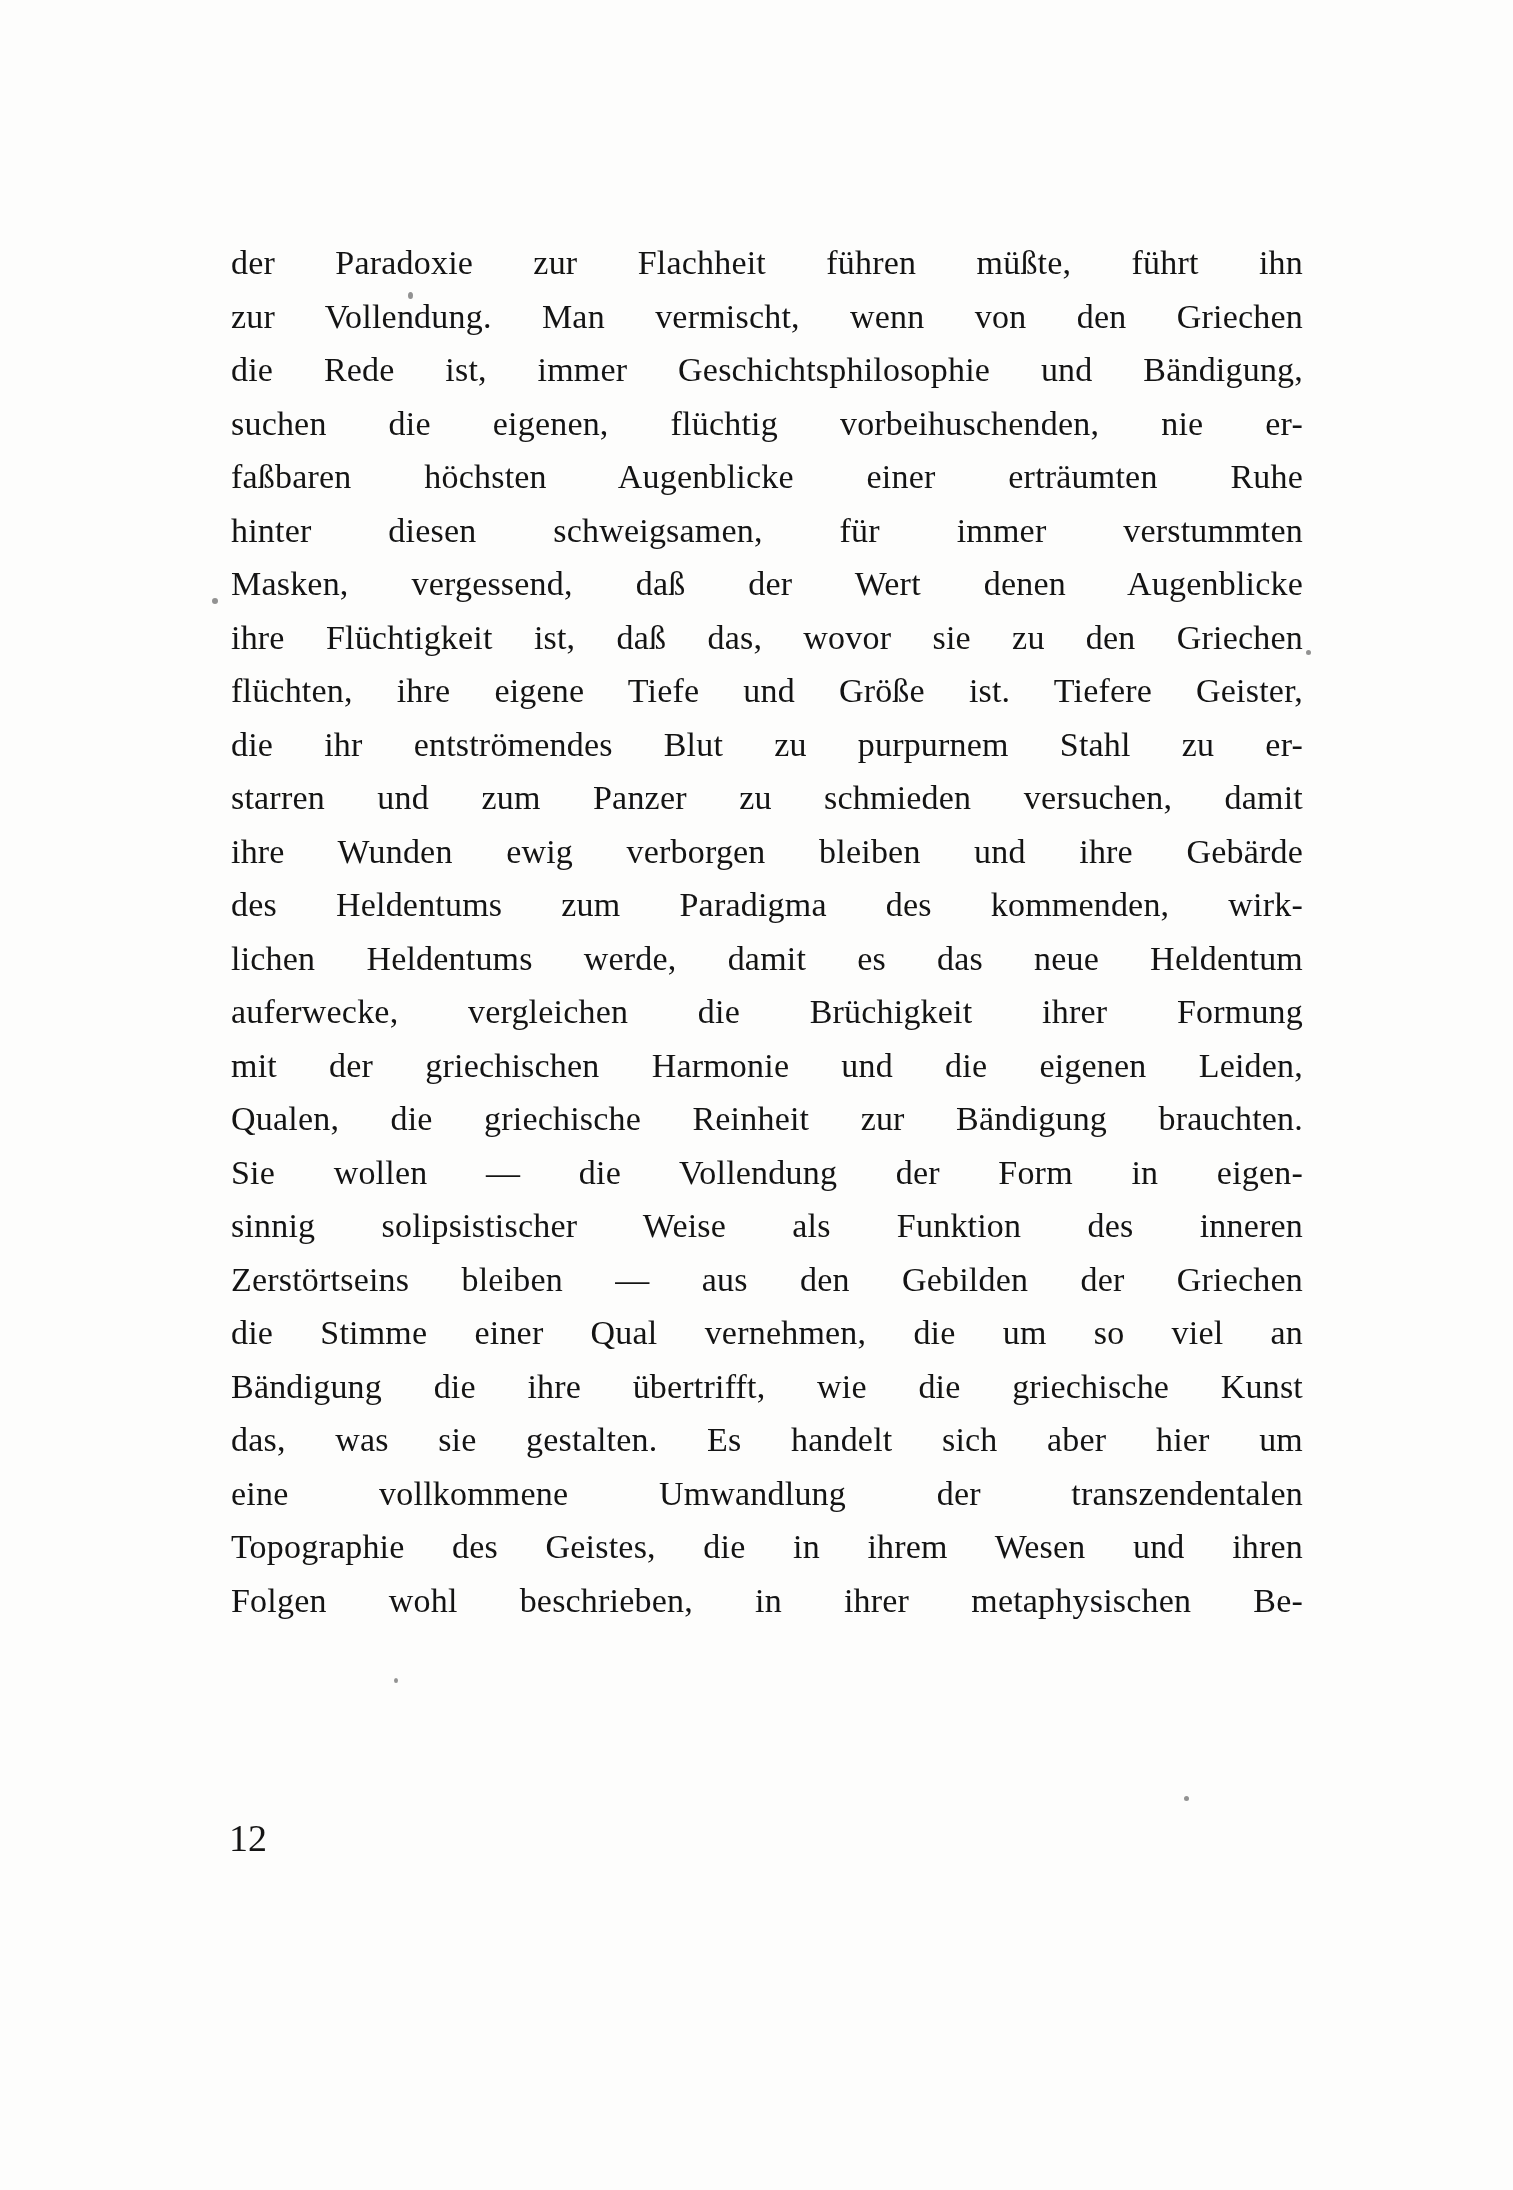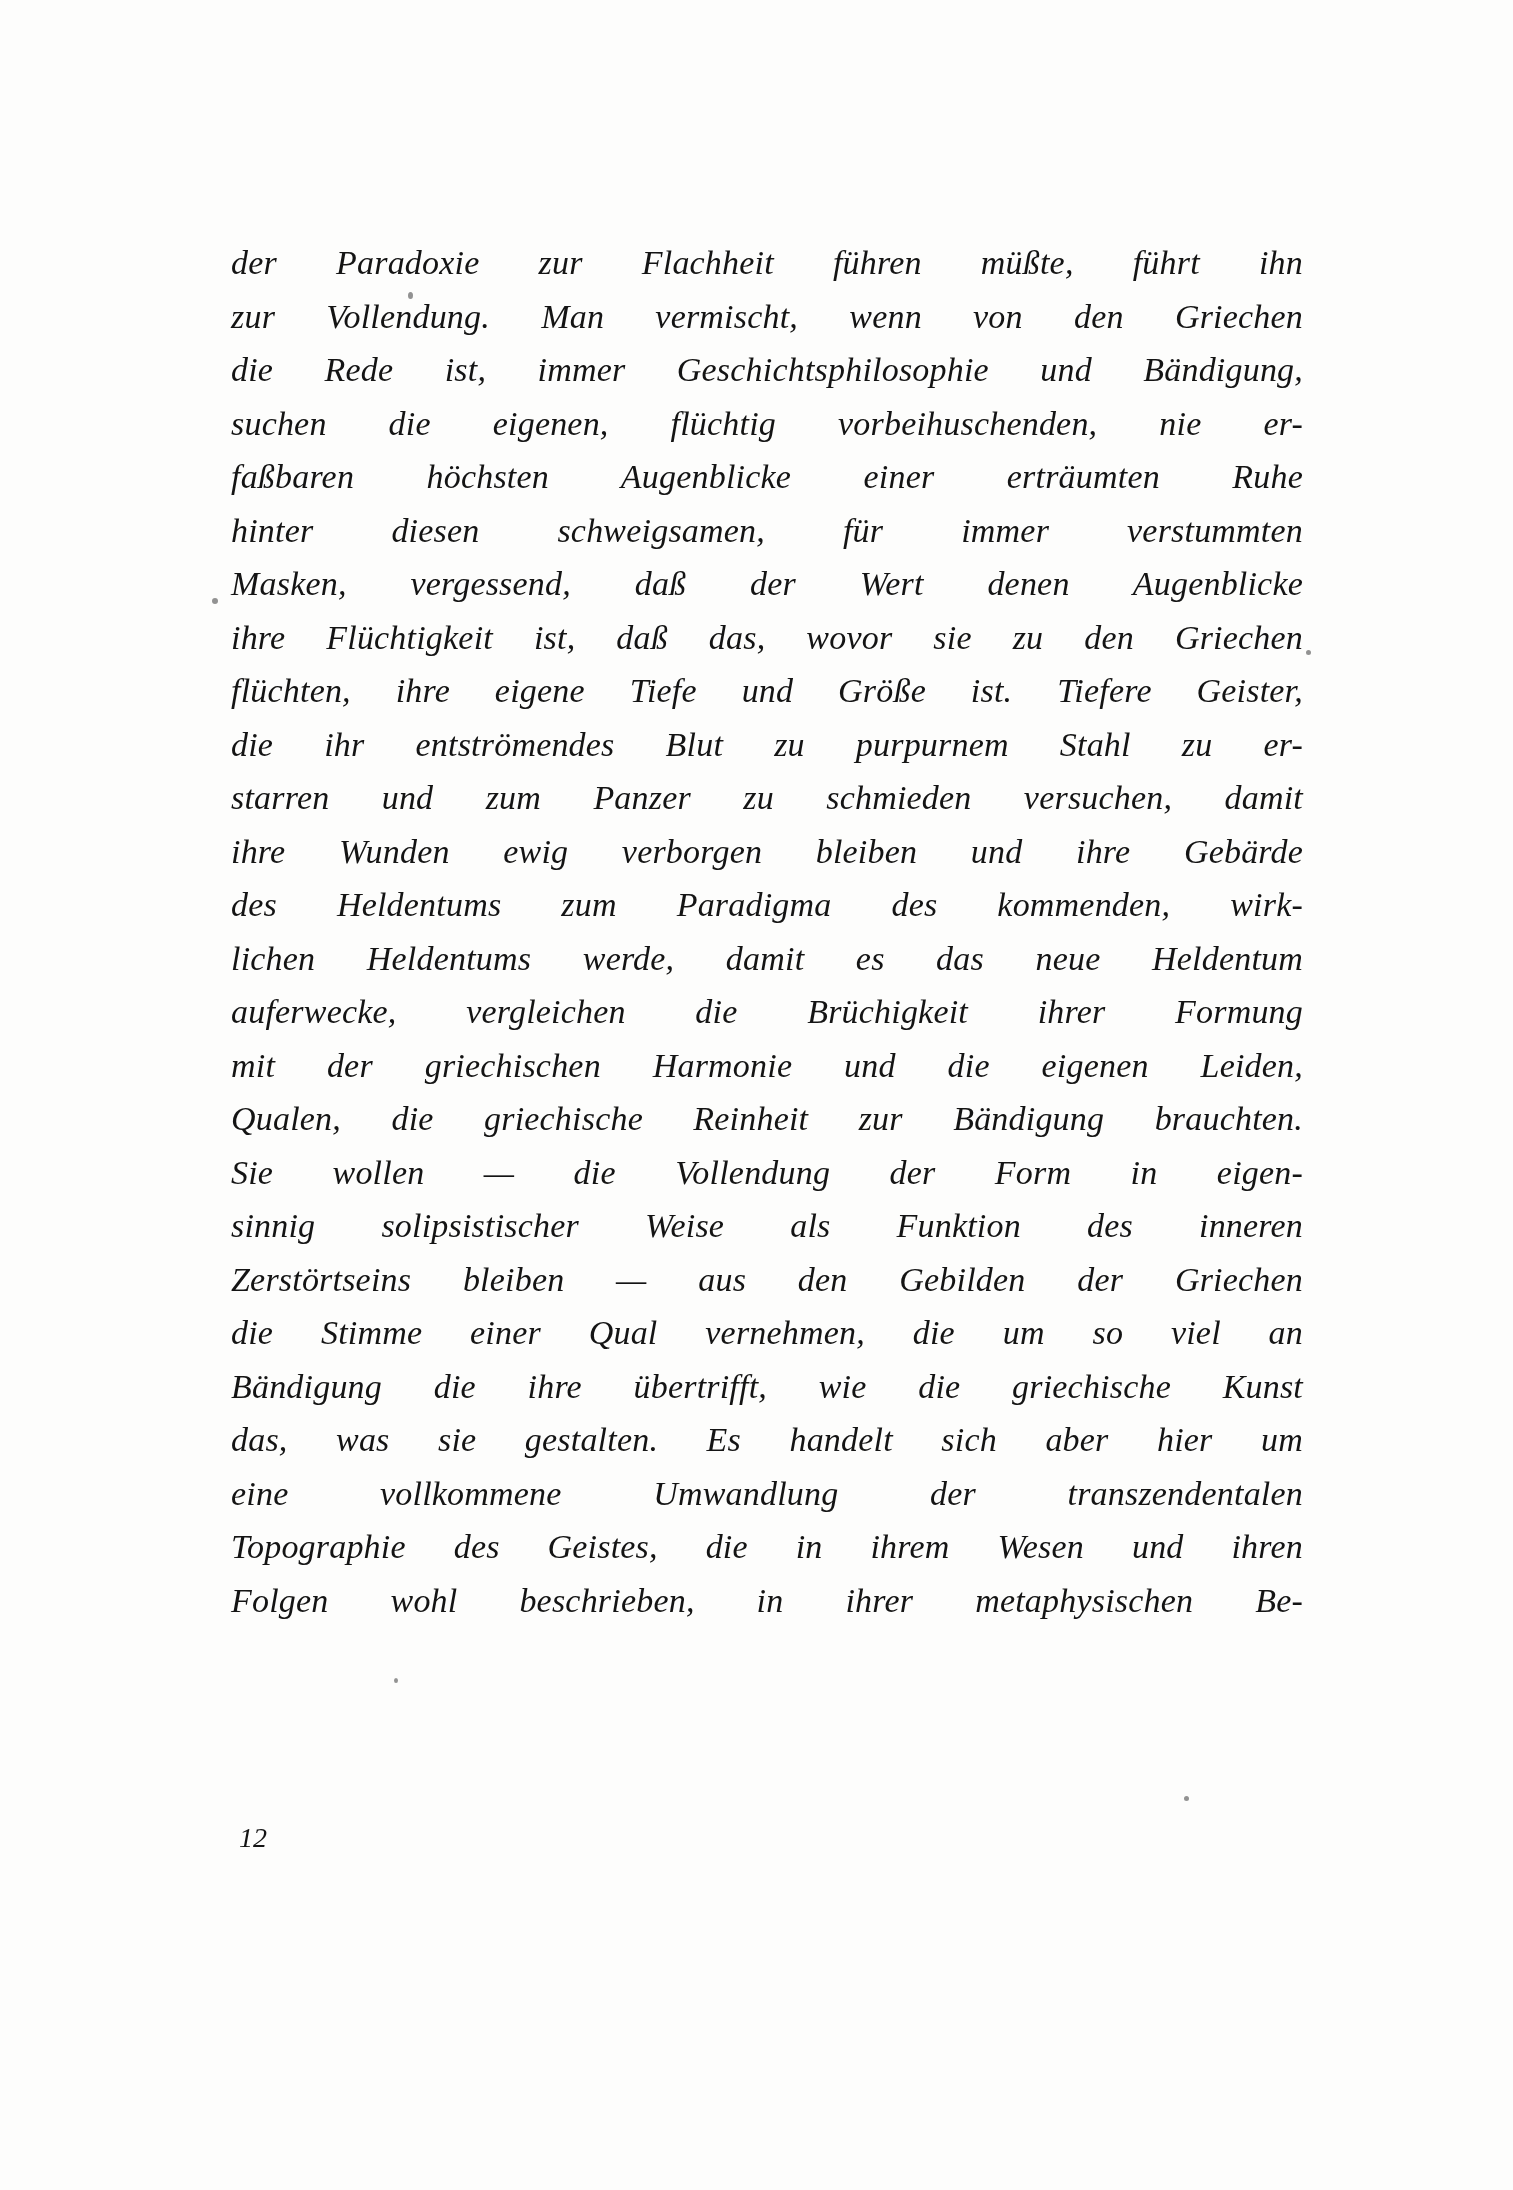--- a/index.html
+++ b/index.html
@@ -8,44 +8,43 @@
     background: #ffffff;
   }
   .page {
     position: relative;
     width: 1513px;
     height: 2190px;
     background: #fdfdfc;
     overflow: hidden;
     font-family: "Liberation Serif", "DejaVu Serif", serif;
     color: #141414;
-    font-style: italic;
   }
   .text-block {
     position: absolute;
     left: 231px;
     top: 236px;
     width: 1072px;
   }
   .line {
     font-size: 34px;
     line-height: 53.5px;
     letter-spacing: 0.2px;
     word-spacing: 4px;
     text-align: justify;
     text-align-last: justify;
     -moz-text-align-last: justify;
     white-space: normal;
     color: #141414;
   }
   .page-number {
     position: absolute;
-    left: 239px;
+    left: 229px;
     top: 1814px;
-    font-size: 28px;
+    font-size: 38px;
     line-height: 48px;
     color: #141414;
   }
   
   .speck {
     position: absolute;
     background: #3a3a3a;
     border-radius: 50%;
     opacity: 0.55;
   }

